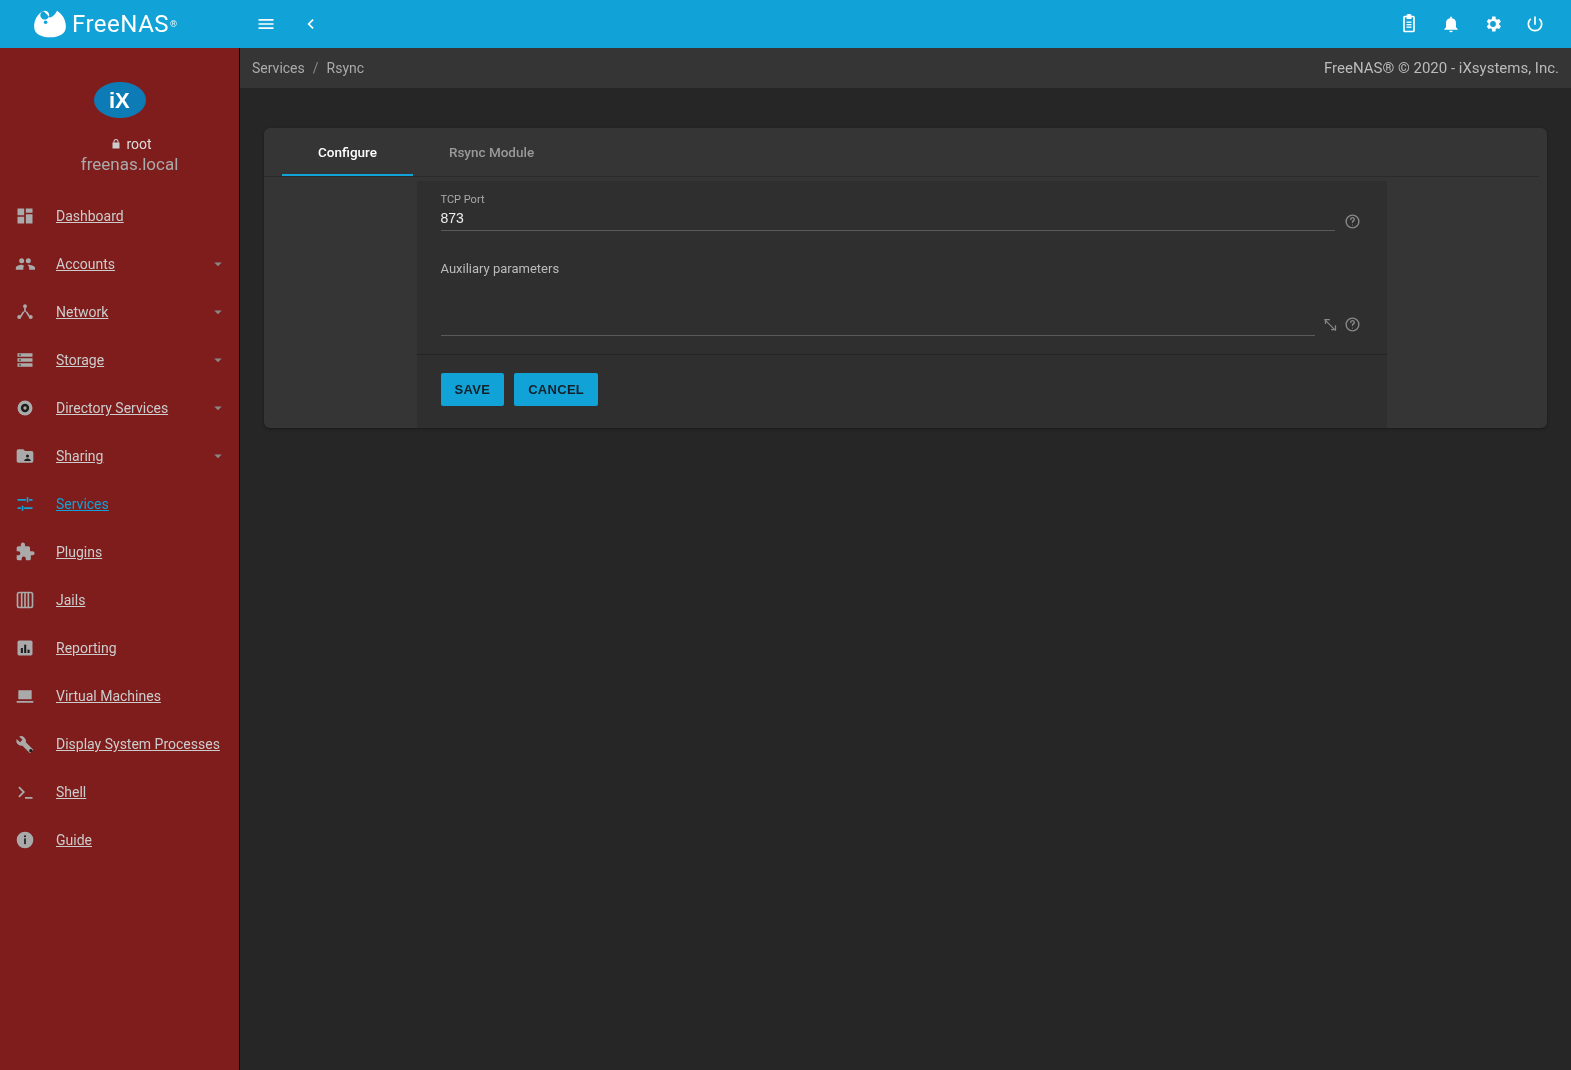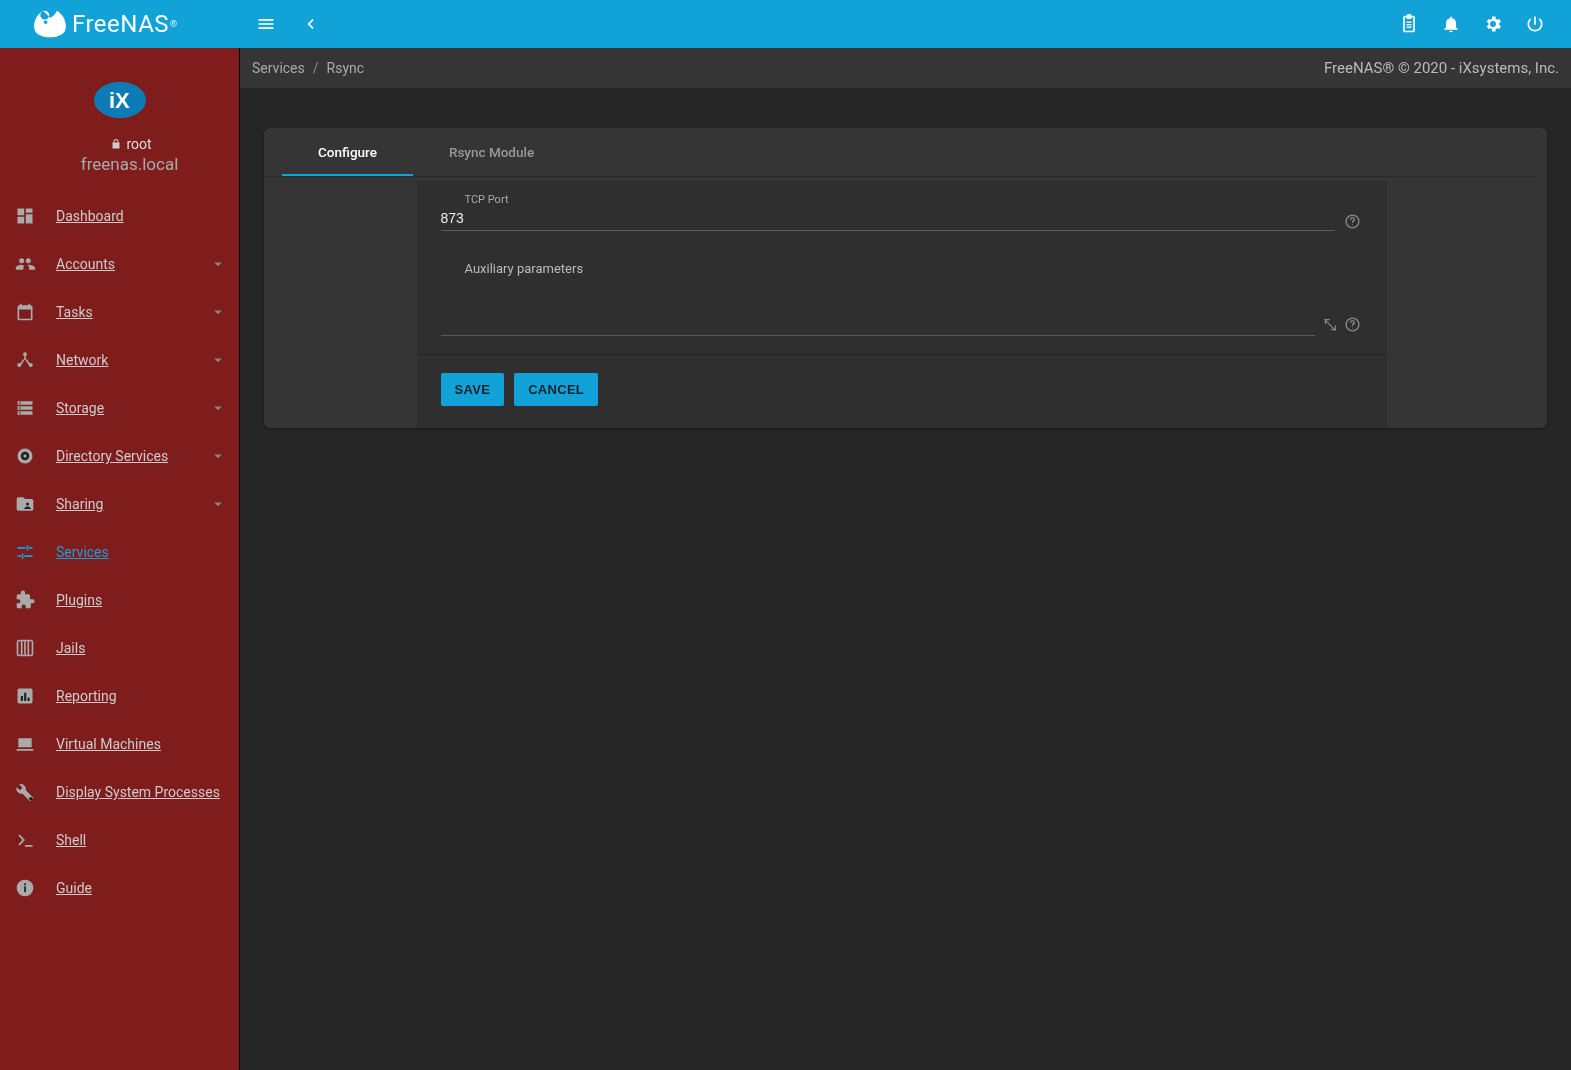--- a/index.html
+++ b/index.html
@@ -163,21 +163,20 @@
   }
   .field {
     margin-bottom: 30px;
     position: relative;
   }
   .field-label {
     font-size: 11px;
     color: #aaa;
     display: block;
     margin-bottom: 0px;
-    margin-left: 24px;
   }
   .field-input-row {
     display:flex; align-items:flex-end;
   }
   .text-input {
     background: transparent;
     border: none;
     border-bottom: 1px solid #5a5a5a;
     color: #eee;
     font-size: 14px;
@@ -323,33 +322,20 @@
           </span>
           <span class="nav-label">Dashboard</span>
         </div>
         <div class="nav-item">
           <span class="nav-icon">
             <svg width="20" height="20" viewBox="0 0 24 24" fill="currentColor">
               <path d="M16 11a3 3 0 1 0-3-3 3 3 0 0 0 3 3zM8 11a3 3 0 1 0-3-3 3 3 0 0 0 3 3zM8 13c-2.3 0-7 1.2-7 3.5V19h9v-2.5c0-.9.4-1.7 1.1-2.3A12 12 0 0 0 8 13zm8 0c-.3 0-.6 0-1 .1 1.2.9 2 2 2 3.4V19h7v-2.5C24 14.2 18.3 13 16 13z"></path>
             </svg>
           </span>
           <span class="nav-label">Accounts</span>
-          <span class="nav-caret">
-            <svg width="18" height="18" viewBox="0 0 24 24" fill="currentColor">
-              <path d="M7 10l5 5 5-5z"></path>
-            </svg>
-          </span>
-        </div>
-        <div class="nav-item">
-          <span class="nav-icon">
-            <svg width="20" height="20" viewBox="0 0 24 24" fill="currentColor">
-              <path d="M19 4h-1V2h-2v2H8V2H6v2H5a2 2 0 0 0-2 2v14a2 2 0 0 0 2 2h14a2 2 0 0 0 2-2V6a2 2 0 0 0-2-2zm0 16H5V9h14z"></path>
-            </svg>
-          </span>
-          <span class="nav-label">Tasks</span>
           <span class="nav-caret">
             <svg width="18" height="18" viewBox="0 0 24 24" fill="currentColor">
               <path d="M7 10l5 5 5-5z"></path>
             </svg>
           </span>
         </div>
         <div class="nav-item">
           <span class="nav-icon">
             <svg width="20" height="20" viewBox="0 0 24 24" fill="currentColor">
               <circle cx="12" cy="5" r="2.3"></circle>

